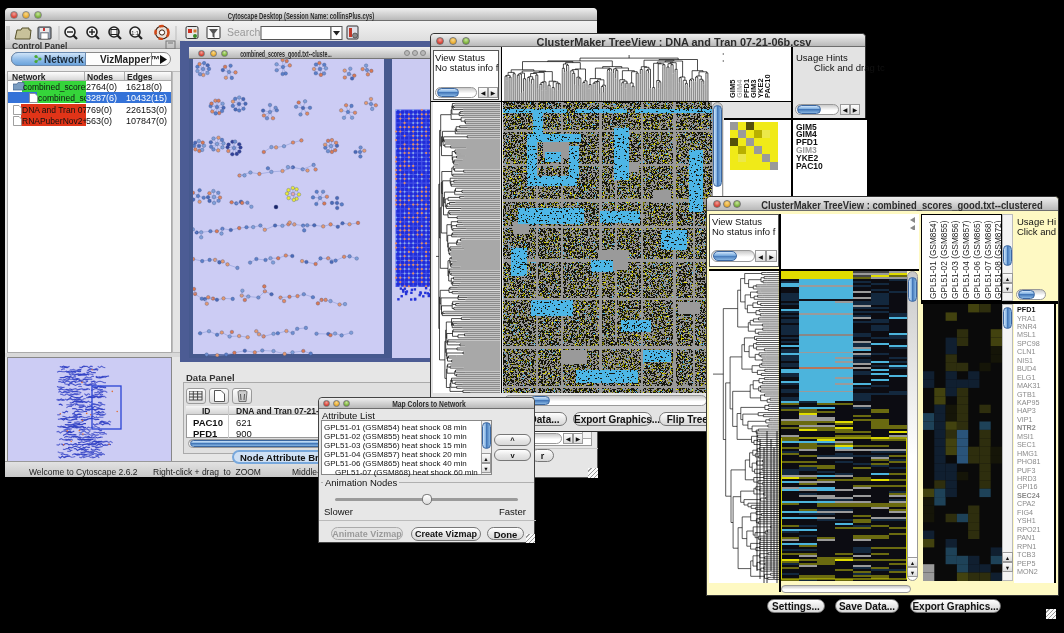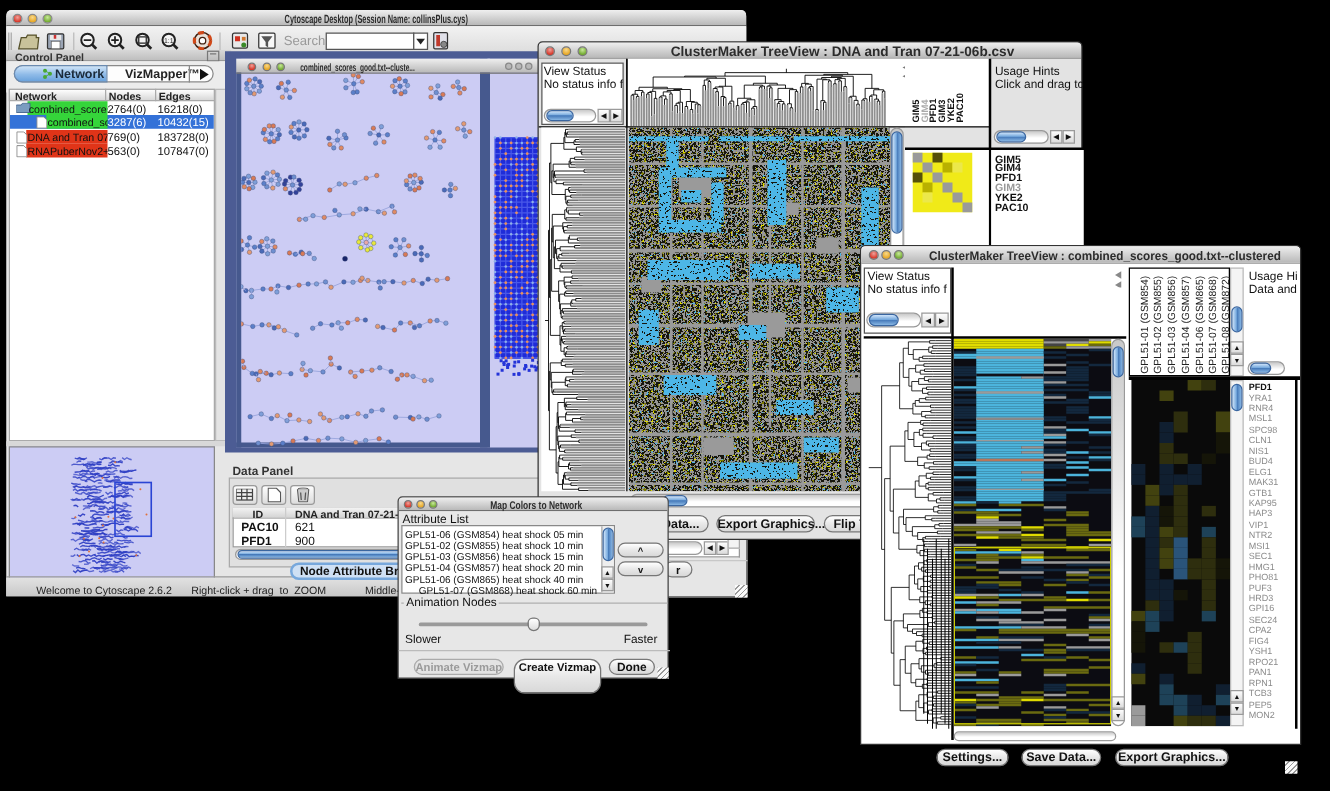--- a/index.html
+++ b/index.html
@@ -187,21 +187,21 @@
     </svg>
     <div class="ab" style="left:33px;top:85.4px;width:48px;font-size:8.5px;color:#111;white-space:nowrap;overflow:hidden">combined_sco</div>
     <div class="txt" style="left:81px;top:85.4px;font-size:9px;color:#fff">3287(6)</div>
     <div class="txt" style="left:121px;top:85.4px;font-size:9px;color:#fff">10432(15)</div>
     <div class="ab" style="left:16px;top:95.8px;width:65px;height:11px;background:#e03418;overflow:hidden"></div>
     <svg class="ab" style="left:8px;top:96.8px" width="9" height="10">
       <path d="M0.5 0.5 L6 0.5 L8.5 3 L8.5 9.5 L0.5 9.5 Z" fill="#fff" stroke="#888" stroke-width=".8"></path>
     </svg>
     <div class="ab" style="left:17px;top:96.8px;width:64px;font-size:8.5px;color:#111;white-space:nowrap;overflow:hidden">DNA and Tran 07</div>
     <div class="txt" style="left:81px;top:96.8px;font-size:9px;color:#111">769(0)</div>
-    <div class="txt" style="left:121px;top:96.8px;font-size:9px;color:#111">183728(0)</div>
+    <div class="txt" style="left:121px;top:96.8px;font-size:9px;color:#111">226153(0)</div>
     <div class="ab" style="left:16px;top:107.2px;width:65px;height:11px;background:#e03418;overflow:hidden"></div>
     <svg class="ab" style="left:8px;top:108.2px" width="9" height="10">
       <path d="M0.5 0.5 L6 0.5 L8.5 3 L8.5 9.5 L0.5 9.5 Z" fill="#fff" stroke="#888" stroke-width=".8"></path>
     </svg>
     <div class="ab" style="left:17px;top:108.2px;width:64px;font-size:8.5px;color:#111;white-space:nowrap;overflow:hidden">RNAPuberNov2+!</div>
     <div class="txt" style="left:81px;top:108.2px;font-size:9px;color:#111">563(0)</div>
     <div class="txt" style="left:121px;top:108.2px;font-size:9px;color:#111">107847(0)</div>
     <div class="ab" style="left:167px;top:63px;width:12px;height:282px;background:#e4e4e4;border:1px solid #bbb"></div>
     <div class="ab" style="left:0;top:345px;width:180px;height:4px;background:#d8d8d8"></div>
     <div class="ab" style="left:2px;top:349px;width:165px;height:111px;background:#ccccf4;border:1px solid #888"></div>
@@ -1615,21 +1615,21 @@
     </svg>
     <div class="ab" style="left:293px;top:13px;width:68px;height:55px;background:#fff;border-bottom:1.5px solid #000"></div>
     <div class="txt" style="left:297.5px;top:64px;font-size:7.5px;font-weight:bold;line-height:7px;color:#111;transform:rotate(-90deg);transform-origin:0 0">GIM5</div>
     <div class="txt" style="left:304.5px;top:64px;font-size:7.5px;font-weight:bold;line-height:7px;color:#aaa;transform:rotate(-90deg);transform-origin:0 0">GIM4</div>
     <div class="txt" style="left:311.5px;top:64px;font-size:7.5px;font-weight:bold;line-height:7px;color:#111;transform:rotate(-90deg);transform-origin:0 0">PFD1</div>
     <div class="txt" style="left:318.5px;top:64px;font-size:7.5px;font-weight:bold;line-height:7px;color:#111;transform:rotate(-90deg);transform-origin:0 0">GIM3</div>
     <div class="txt" style="left:325.5px;top:64px;font-size:7.5px;font-weight:bold;line-height:7px;color:#111;transform:rotate(-90deg);transform-origin:0 0">YKE2</div>
     <div class="txt" style="left:332.5px;top:64px;font-size:7.5px;font-weight:bold;line-height:7px;color:#111;transform:rotate(-90deg);transform-origin:0 0">PAC10</div>
     <div class="ab" style="left:360px;top:13px;width:1.5px;height:150px;background:#000"></div>
     <div class="txt" style="left:365px;top:18px;font-size:9.5px;color:#111">Usage Hints</div>
-    <div class="txt" style="left:365px;top:27.5px;font-size:9.5px;color:#111">Click and drag tc</div>
+    <div class="txt" style="left:383px;top:27.5px;font-size:9.5px;color:#111">Click and drag tc</div>
     <div class="ab strack" style="left:364px;top:70px;width:44px;height:11px"></div>
     <div class="ab sthumbh" style="left:366px;top:71px;width:24px;height:9px"></div>
     <div class="ab sbtn" style="left:409px;top:70px;width:10px;height:11px;font-size:6px;line-height:11px">◀</div>
     <div class="ab sbtn" style="left:419px;top:70px;width:10px;height:11px;font-size:6px;line-height:11px">▶</div>
     <div class="ab" style="left:0;top:66.5px;width:293px;height:1.5px;background:#000"></div>
     <div class="ab" style="left:293px;top:84px;width:143px;height:2px;background:#000"></div>
     <div class="ab" style="left:293px;top:86px;width:67px;height:110px;background:#fff"></div>
     <div class="ab" style="left:362px;top:86px;width:74px;height:110px;background:#fff"></div>
     <svg class="ab" style="left:299px;top:88px" width="48" height="48" viewBox="0 0 48 48">
       <rect width="48" height="48" fill="#f0ea18"></rect>
@@ -1739,45 +1739,45 @@
     <div class="ab pill" style="left:228px;top:378px;width:90px;height:14px;font-size:10px;line-height:14px">Flip Tree Nodes</div>
   </div>
 <div class="ab" style="left:318px;top:397px;width:217px;height:146px;background:#e7e7e7;border:1px solid #444;border-radius:4px 4px 0 0">
     <div class="ab tb" style="left:0;top:0;width:215px;height:11px"></div>
     <div class="tl" style="left:4px;top:2px;width:7px;height:7px;background:radial-gradient(circle at 50% 32%,#f0a19a,#d8382a 70%);border:.5px solid #777"></div>
     <div class="tl" style="left:14px;top:2px;width:7px;height:7px;background:radial-gradient(circle at 50% 32%,#f8d88a,#e8a826 70%);border:.5px solid #777"></div>
     <div class="tl" style="left:24px;top:2px;width:7px;height:7px;background:radial-gradient(circle at 50% 32%,#c8e89a,#74ac32 70%);border:.5px solid #777"></div>
     <div class="ab tt" style="left:40px;top:1px;width:140px;font-size:9px;transform:scaleX(0.75);transform-origin:50% 0">Map Colors to Network</div>
     <div class="txt" style="left:3px;top:12px;font-size:9.5px;color:#111">Attribute List</div>
     <div class="ab" style="left:2px;top:22px;width:171px;height:55px;background:#fff;border:1px solid #888"></div>
-    <div class="txt" style="left:5px;top:24.5px;font-size:8px;color:#111">GPL51-06 (GSM854) heat shock 05 min</div>
+    <div class="txt" style="left:5px;top:24.5px;font-size:8px;color:#111">GPL51-01 (GSM854) heat shock 08 min</div>
     <div class="txt" style="left:5px;top:33.5px;font-size:8px;color:#111">GPL51-02 (GSM855) heat shock 10 min</div>
     <div class="txt" style="left:5px;top:42.5px;font-size:8px;color:#111">GPL51-03 (GSM856) heat shock 15 min</div>
     <div class="txt" style="left:5px;top:51.5px;font-size:8px;color:#111">GPL51-04 (GSM857) heat shock 20 min</div>
     <div class="txt" style="left:5px;top:60.5px;font-size:8px;color:#111">GPL51-06 (GSM865) heat shock 40 min</div>
     <div class="txt" style="left:16px;top:69.5px;font-size:8px;color:#111">GPL51-07 (GSM868) heat shock 60 min</div>
     <div class="ab" style="left:162px;top:23px;width:10px;height:53px;background:#eee;border-left:1px solid #aaa"></div>
     <div class="ab sthumbv" style="left:163px;top:24px;width:9px;height:27px"></div>
     <div class="ab sbtn" style="left:162px;top:55px;width:10px;height:10px;font-size:5.5px;line-height:10px">▲</div>
     <div class="ab sbtn" style="left:162px;top:65px;width:10px;height:10px;font-size:5.5px;line-height:10px">▼</div>
     <div class="ab pill" style="left:175px;top:36px;width:37px;height:12px;font-size:7.5px;line-height:12px">^</div>
     <div class="ab pill" style="left:175px;top:51px;width:37px;height:12px;font-size:7.5px;line-height:12px">v</div>
     <div class="ab" style="left:2px;top:84px;width:213px;height:1px;background:#b0b0b0"></div>
     <div class="txt" style="left:4px;top:79px;font-size:9.5px;color:#111;background:#e7e7e7;padding:0 2px">Animation Nodes</div>
     <div class="ab" style="left:16px;top:100px;width:183px;height:3px;background:#9a9a9a;border-radius:2px"></div>
     <div class="ab" style="left:103px;top:96px;width:10px;height:11px;background:linear-gradient(#fff,#ddd);border:1px solid #777;border-radius:5px 5px 6px 6px"></div>
     <div class="txt" style="left:5px;top:108px;font-size:9.5px;color:#111">Slower</div>
     <div class="txt" style="left:180px;top:108px;font-size:9.5px;color:#111">Faster</div>
     <div class="ab" style="left:0;top:122px;width:217px;height:1px;background:#bbb"></div>
     <div class="ab pill" style="left:12px;top:129px;width:72px;height:13px;font-size:9px;line-height:13px;color:#9a9a9a;background:#e3e3e3;border-color:#aaa">Animate Vizmap</div>
-    <div class="ab pill" style="left:92px;top:129px;width:70px;height:28px;font-size:9px;line-height:13px">Create Vizmap</div>
+    <div class="ab pill" style="left:92px;top:129px;width:70px;height:14px;font-size:9px;line-height:13px">Create Vizmap</div>
     <div class="ab pill" style="left:168px;top:129px;width:37px;height:13px;font-size:9.5px;line-height:13px">Done</div>
     <div class="grip" style="left:207px;top:136px;width:9px;height:9px"></div>
   </div>
-<div class="ab" style="left:688px;top:196px;width:353px;height:400px;background:#ffffff;border:1px solid #333;border-radius:4px 4px 0 0">
+<div class="ab" style="left:706px;top:196px;width:353px;height:400px;background:#fef9c3;border:1px solid #333;border-radius:4px 4px 0 0">
     <div class="ab tb" style="left:0;top:0;width:351px;height:14px"></div>
     <div class="tl" style="left:6px;top:3px;width:8px;height:8px;background:radial-gradient(circle at 50% 32%,#f0a19a,#d8382a 70%);border:.5px solid #777"></div>
     <div class="tl" style="left:16px;top:3px;width:8px;height:8px;background:radial-gradient(circle at 50% 32%,#f8d88a,#e8a826 70%);border:.5px solid #777"></div>
     <div class="tl" style="left:26px;top:3px;width:8px;height:8px;background:radial-gradient(circle at 50% 32%,#c8e89a,#74ac32 70%);border:.5px solid #777"></div>
     <div class="ab tt" style="left:42px;top:2.5px;width:306px;font-size:10px;transform:scaleX(0.94);transform-origin:50% 0">ClusterMaker TreeView : combined_scores_good.txt--clustered</div>
     <div class="ab wbox" style="left:2px;top:17px;width:70px;height:53px"></div>
     <div class="txt" style="left:5px;top:19px;font-size:9.5px;color:#111">View Status</div>
     <div class="txt" style="left:5px;top:29px;font-size:9.5px;color:#111">No status info f</div>
     <div class="ab strack" style="left:4px;top:53px;width:44px;height:12px"></div>
     <div class="ab sthumbh" style="left:6px;top:54px;width:24px;height:10px"></div>
@@ -2187,21 +2187,21 @@
     <div class="txt" style="left:243.8px;top:102px;font-size:8.3px;color:#222;line-height:8px;transform:rotate(-90deg);transform-origin:0 0">GPL51-03 (GSM856)</div>
     <div class="txt" style="left:254.7px;top:102px;font-size:8.3px;color:#222;line-height:8px;transform:rotate(-90deg);transform-origin:0 0">GPL51-04 (GSM857)</div>
     <div class="txt" style="left:265.6px;top:102px;font-size:8.3px;color:#222;line-height:8px;transform:rotate(-90deg);transform-origin:0 0">GPL51-06 (GSM865)</div>
     <div class="txt" style="left:276.5px;top:102px;font-size:8.3px;color:#222;line-height:8px;transform:rotate(-90deg);transform-origin:0 0">GPL51-07 (GSM868)</div>
     <div class="txt" style="left:287.4px;top:102px;font-size:8.3px;color:#222;line-height:8px;transform:rotate(-90deg);transform-origin:0 0">GPL51-08 (GSM872)</div>
     <div class="ab" style="left:295px;top:17px;width:11px;height:87px;background:#f4f4f4;border:1px solid #bbb"></div>
     <div class="ab sthumbv" style="left:296px;top:48px;width:9px;height:21px"></div>
     <div class="ab sbtn" style="left:295px;top:76px;width:11px;height:10px;font-size:5.5px;line-height:10px">▲</div>
     <div class="ab sbtn" style="left:295px;top:86px;width:11px;height:10px;font-size:5.5px;line-height:10px">▼</div>
     <div class="txt" style="left:310px;top:19px;font-size:9.5px;color:#111">Usage Hi</div>
-    <div class="txt" style="left:310px;top:28.5px;font-size:9.5px;color:#111">Data and</div>
+    <div class="txt" style="left:310px;top:28.5px;font-size:9.5px;color:#111">Click and</div>
     <div class="ab strack" style="left:309px;top:92px;width:30px;height:11px"></div>
     <div class="ab sthumbh" style="left:311px;top:93px;width:17px;height:9px"></div>
     <div class="ab" style="left:214px;top:104px;width:137px;height:2.5px;background:#000"></div>
     <svg class="ab" style="left:216px;top:107px" width="79" height="277" viewBox="0 0 79 277">
       <rect width="79" height="277" fill="#0a0a0a"></rect>
       <rect x="0" y="67.2" width="11.3" height="8.4" fill="#101f30"></rect>
       <rect x="0" y="75.5" width="11.3" height="8.4" fill="#101f30"></rect>
       <rect x="0" y="109.1" width="11.3" height="8.4" fill="#1e4258"></rect>
       <rect x="0" y="117.5" width="11.3" height="8.4" fill="#1e4258"></rect>
       <rect x="0" y="184.7" width="11.3" height="8.4" fill="#42420f"></rect>
@@ -2314,29 +2314,29 @@
     <div class="txt" style="left:310px;top:141.8px;font-size:7.2px;font-weight:normal;color:#8a8a8a">SPC98</div>
     <div class="txt" style="left:310px;top:150.2px;font-size:7.2px;font-weight:normal;color:#8a8a8a">CLN1</div>
     <div class="txt" style="left:310px;top:158.7px;font-size:7.2px;font-weight:normal;color:#8a8a8a">NIS1</div>
     <div class="txt" style="left:310px;top:167.2px;font-size:7.2px;font-weight:normal;color:#8a8a8a">BUD4</div>
     <div class="txt" style="left:310px;top:175.6px;font-size:7.2px;font-weight:normal;color:#8a8a8a">ELG1</div>
     <div class="txt" style="left:310px;top:184.1px;font-size:7.2px;font-weight:normal;color:#8a8a8a">MAK31</div>
     <div class="txt" style="left:310px;top:192.5px;font-size:7.2px;font-weight:normal;color:#8a8a8a">GTB1</div>
     <div class="txt" style="left:310px;top:200.9px;font-size:7.2px;font-weight:normal;color:#8a8a8a">KAP95</div>
     <div class="txt" style="left:310px;top:209.4px;font-size:7.2px;font-weight:normal;color:#8a8a8a">HAP3</div>
     <div class="txt" style="left:310px;top:217.8px;font-size:7.2px;font-weight:normal;color:#8a8a8a">VIP1</div>
-    <div class="txt" style="left:310px;top:226.3px;font-size:7.2px;font-weight:normal;color:#8a8a8a">NTR2</div>
+    <div class="txt" style="left:310px;top:226.3px;font-size:7.2px;font-weight:bold;color:#8a8a8a">NTR2</div>
     <div class="txt" style="left:310px;top:234.8px;font-size:7.2px;font-weight:normal;color:#8a8a8a">MSI1</div>
     <div class="txt" style="left:310px;top:243.2px;font-size:7.2px;font-weight:normal;color:#8a8a8a">SEC1</div>
     <div class="txt" style="left:310px;top:251.7px;font-size:7.2px;font-weight:normal;color:#8a8a8a">HMG1</div>
     <div class="txt" style="left:310px;top:260.1px;font-size:7.2px;font-weight:normal;color:#8a8a8a">PHO81</div>
     <div class="txt" style="left:310px;top:268.6px;font-size:7.2px;font-weight:normal;color:#8a8a8a">PUF3</div>
     <div class="txt" style="left:310px;top:277px;font-size:7.2px;font-weight:normal;color:#8a8a8a">HRD3</div>
     <div class="txt" style="left:310px;top:285.4px;font-size:7.2px;font-weight:normal;color:#8a8a8a">GPI16</div>
-    <div class="txt" style="left:310px;top:293.9px;font-size:7.2px;font-weight:normal;color:#8a8a8a">SEC24</div>
+    <div class="txt" style="left:310px;top:293.9px;font-size:7.2px;font-weight:bold;color:#8a8a8a">SEC24</div>
     <div class="txt" style="left:310px;top:302.4px;font-size:7.2px;font-weight:normal;color:#8a8a8a">CPA2</div>
     <div class="txt" style="left:310px;top:310.8px;font-size:7.2px;font-weight:normal;color:#8a8a8a">FIG4</div>
     <div class="txt" style="left:310px;top:319.2px;font-size:7.2px;font-weight:normal;color:#8a8a8a">YSH1</div>
     <div class="txt" style="left:310px;top:327.7px;font-size:7.2px;font-weight:normal;color:#8a8a8a">RPO21</div>
     <div class="txt" style="left:310px;top:336.1px;font-size:7.2px;font-weight:normal;color:#8a8a8a">PAN1</div>
     <div class="txt" style="left:310px;top:344.6px;font-size:7.2px;font-weight:normal;color:#8a8a8a">RPN1</div>
     <div class="txt" style="left:310px;top:353.1px;font-size:7.2px;font-weight:normal;color:#8a8a8a">TCB3</div>
     <div class="txt" style="left:310px;top:361.5px;font-size:7.2px;font-weight:normal;color:#8a8a8a">PEP5</div>
     <div class="txt" style="left:310px;top:369.9px;font-size:7.2px;font-weight:normal;color:#8a8a8a">MON2</div>
     <div class="ab pill" style="left:60px;top:402px;width:58px;height:14px;font-size:10px;line-height:14px">Settings...</div>

